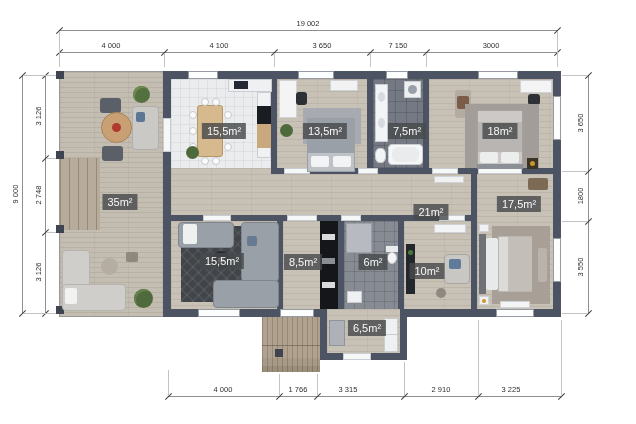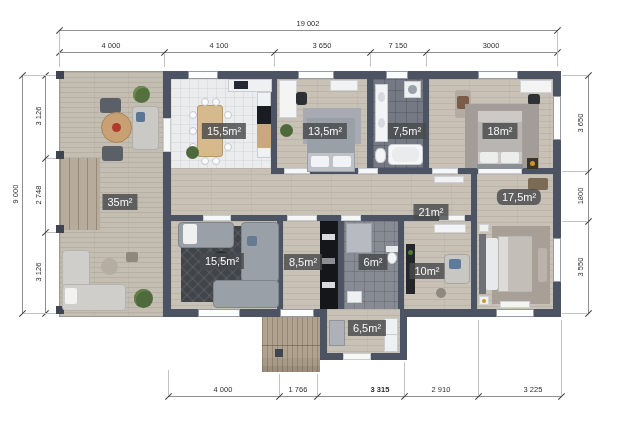--- a/index.html
+++ b/index.html
@@ -101,23 +101,23 @@
 
   <div class="dline" style="left:168px;top:396px;width:393px;height:1px;"></div>
   <div class="tick" style="left:164px;top:396px;"></div>
   <div class="tick" style="left:275px;top:396px;"></div>
   <div class="tick" style="left:313px;top:396px;"></div>
   <div class="tick" style="left:400px;top:396px;"></div>
   <div class="tick" style="left:474px;top:396px;"></div>
   <div class="tick" style="left:557px;top:396px;"></div>
   <div class="dlab" style="left:223px;top:389px;">4 000</div>
   <div class="dlab" style="left:298px;top:389px;">1 766</div>
-  <div class="dlab" style="left:380px;top:389px;font-weight:bold;">3 315</div>
+  <div class="dlab" style="left:348px;top:389px;">3 315</div>
   <div class="dlab" style="left:441px;top:389px;">2 910</div>
-  <div class="dlab" style="left:533px;top:389px;">3 225</div>
+  <div class="dlab" style="left:511px;top:389px;">3 225</div>
   <div class="ext" style="left:168px;top:370px;width:1px;height:26px;"></div>
   <div class="ext" style="left:279px;top:374px;width:1px;height:22px;"></div>
   <div class="ext" style="left:317px;top:374px;width:1px;height:22px;"></div>
   <div class="ext" style="left:404px;top:362px;width:1px;height:34px;"></div>
   <div class="ext" style="left:478px;top:320px;width:1px;height:76px;"></div>
   <div class="ext" style="left:561px;top:320px;width:1px;height:76px;"></div>
 
   <div class="terr" style="left:59px;top:71px;width:108px;height:246px;"></div>
   <div class="f" style="left:60px;top:158px;width:40px;height:72px;background:#b7ab9b;
        background-image:repeating-linear-gradient(to right,rgba(90,76,62,.35) 0 1px,transparent 1px 9px);"></div>
@@ -281,21 +281,21 @@
   <div class="f" style="left:492px;top:226px;width:58px;height:78px;background:#a89f97;"></div>
   <div class="f" style="left:479px;top:234px;width:7px;height:60px;background:#6e7278;"></div>
   <div class="f" style="left:486px;top:238px;width:12px;height:52px;background:#e8e9ea;border-radius:2px;"></div>
   <div class="f" style="left:498px;top:236px;width:34px;height:56px;background:#dddbd8;border:1px solid #b9b6b3;"></div>
   <div class="f" style="left:508px;top:237px;width:24px;height:54px;background:#c4beb8;"></div>
   <div class="f" style="left:479px;top:224px;width:10px;height:8px;background:#f0f0f1;border:1px solid #cfd2d6;"></div>
   <div class="f" style="left:479px;top:296px;width:10px;height:9px;background:#f0f0f1;border:1px solid #cfd2d6;"></div>
   <div class="f" style="left:482px;top:299px;width:4px;height:4px;background:#c9962e;border-radius:50%;"></div>
   <div class="f" style="left:538px;top:248px;width:9px;height:34px;background:#b9b3ab;border-radius:2px;"></div>
   <div class="f" style="left:500px;top:301px;width:30px;height:7px;background:#f4f4f5;border:1px solid #cfd2d6;"></div>
-  <div class="rlabel" style="left:519px;top:197px;border-radius:6px;">17,5m²</div>
+  <div class="rlabel" style="left:519px;top:204px;">17,5m²</div>
 
   <div class="deckw" style="left:262px;top:317px;width:58px;height:55px;"></div>
   <div class="f" style="left:262px;top:345px;width:58px;height:27px;background:transparent;
        border-top:1px solid rgba(70,58,46,.4);box-shadow:inset 0 -6px 0 rgba(70,58,46,.12), inset 0 -14px 0 rgba(70,58,46,.08);"></div>
   <div class="post" style="left:275px;top:349px;"></div>
 
   <div class="wall" style="left:320px;top:313px;width:7px;height:47px;"></div>
   <div class="wall" style="left:400px;top:313px;width:7px;height:47px;"></div>
   <div class="wall" style="left:320px;top:353px;width:87px;height:7px;"></div>
   <div class="wood" style="left:327px;top:309px;width:73px;height:44px;"></div>

